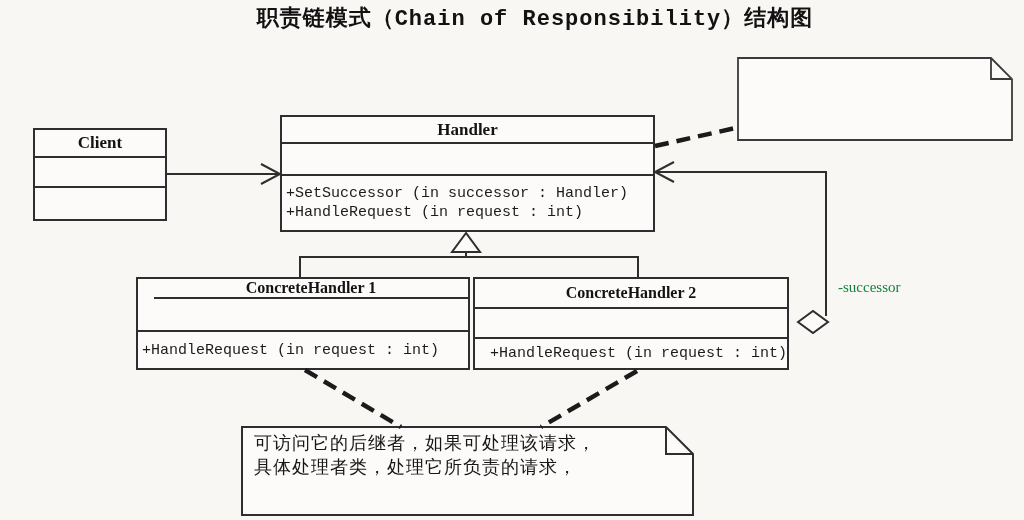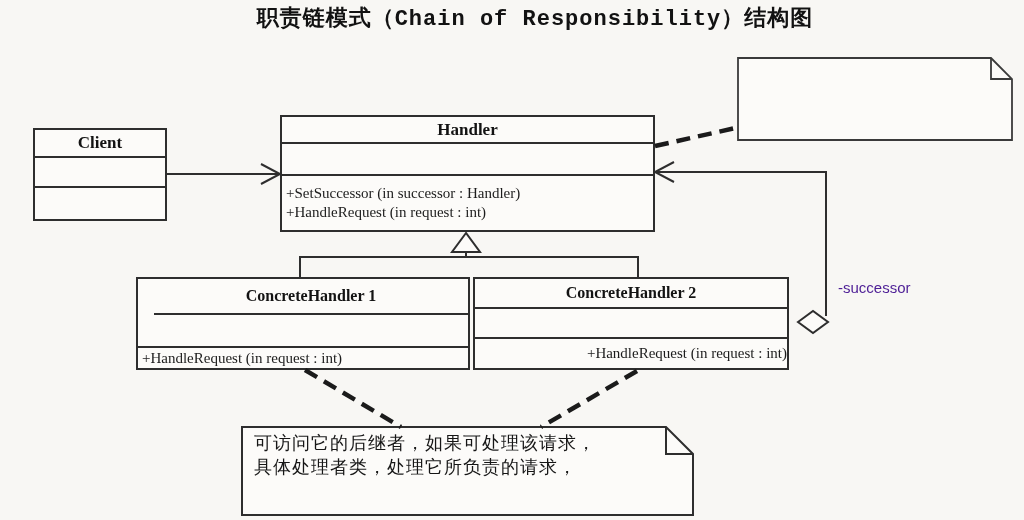--- a/index.html
+++ b/index.html
@@ -21,55 +21,55 @@
   .compartment { border-bottom:2px solid #2e2e2e; box-sizing:border-box; }
   .compartment.last { border-bottom:none; flex:1; }
   .name-comp {
     display:flex; align-items:center; justify-content:center;
     font-family:"Liberation Serif","DejaVu Serif",serif;
     font-weight:bold; font-size:17px; color:#131313;
   }
   .methods-comp {
     display:flex; flex-direction:column; justify-content:center;
     padding-left:4px; white-space:nowrap;
-    font-family:Liberation Serif, serif;
+    font-family:Liberation Mono, monospace;
     font-size:15px; line-height:19px; color:#1c1c1c;
   }
   #client  { left:33px;  top:128px; width:134px; height:93px; }
   #client .name-comp { height:28px; }
   #client .mid-comp  { height:30px; }
 
   #handler { left:280px; top:115px; width:375px; height:117px; }
   #handler .name-comp { height:27px; }
   #handler .mid-comp  { height:32px; }
 
   #ch1 { left:136px; top:277px; width:334px; height:93px; }
-  #ch1 .name-comp { height:36px; font-size:16px;margin-left:16px; }
+  #ch1 .name-comp { height:20px; font-size:16px;margin-left:16px; }
   #ch1 .mid-comp  { height:33px; }
 
   #ch2 { left:473px; top:277px; width:316px; height:93px;text-align:right; }
   #ch2 .name-comp { height:30px; font-size:16px; }
   #ch2 .mid-comp  { height:30px; }
 
   .overlay { position:absolute; left:0; top:0; z-index:5; pointer-events:none; }
 
   .note-text { position:absolute; z-index:6; color:#161616; }
   #note1-text {
     left:748px; top:58px; width:250px; height:82px;
     display:flex; align-items:center;
     font-size:19px; letter-spacing:2px;
   }
   #note2-text {
     left:254px; top:431px;
     font-size:18px; line-height:24px; letter-spacing:1px;
   }
   #successor-label {
     position:absolute; left:838px; top:279px; z-index:6;
-    font-family:Liberation Sans, sans-serif;
-    font-size:15px; color:#4c1d95;
+    font-family:Liberation Serif, serif;
+    font-size:15px; color:#15803d;
   }
 </style>
 </head>
 <body>
 
 <div class="canvas">
 
   <div class="title">职责链模式（Chain of Responsibility）结构图</div>
 
   <div class="class-box" id="client">

